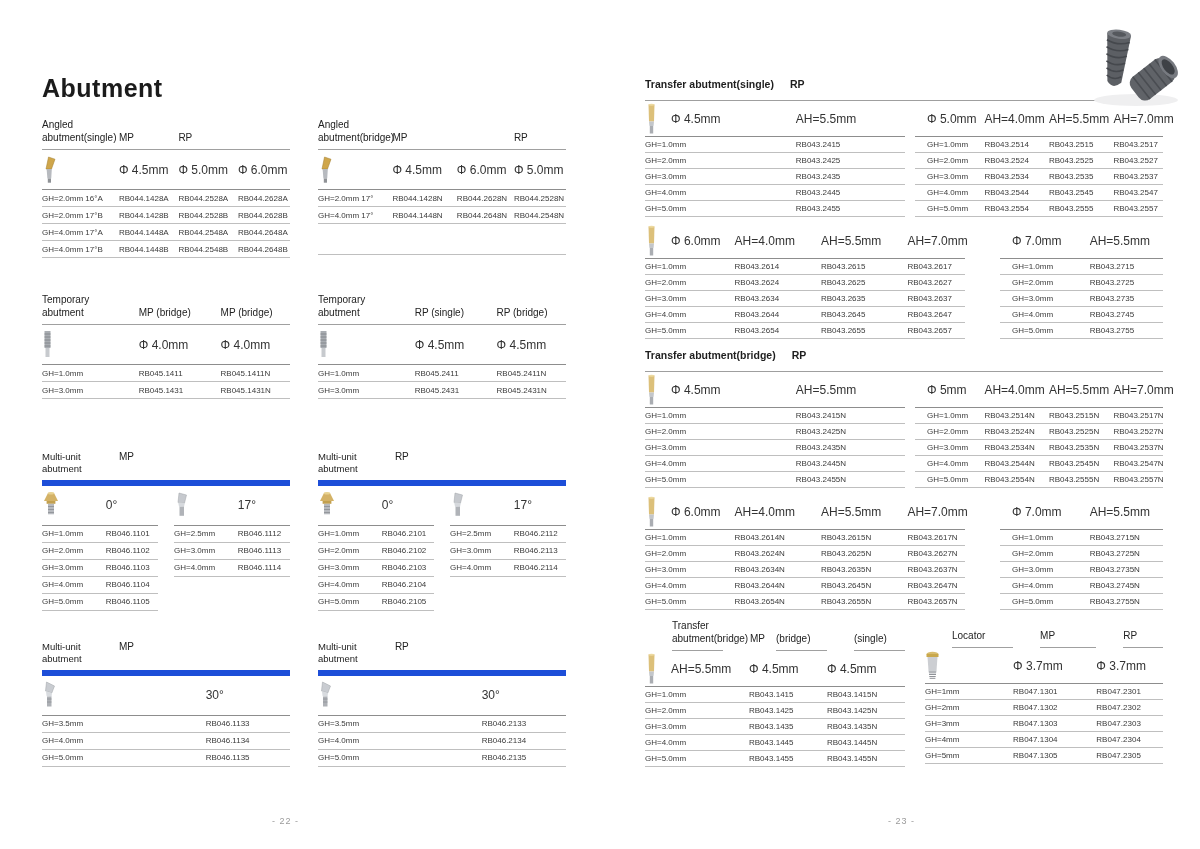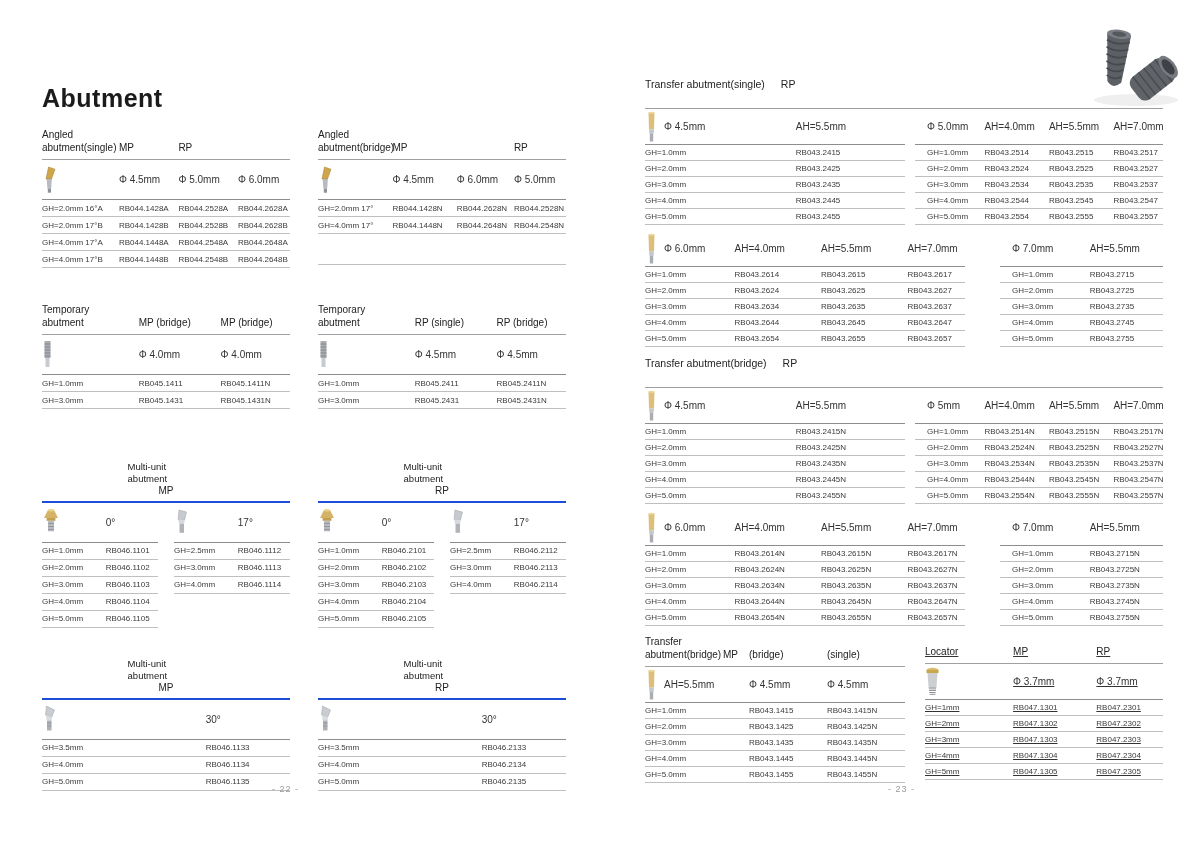--- a/index.html
+++ b/index.html
@@ -1,58 +1,58 @@
 <!DOCTYPE html>
 <html><head>
 <meta charset="utf-8">
 <style>
   * { margin:0; padding:0; box-sizing:border-box; }
   html,body { background:#ffffff; }
   body { width:1200px; height:849px; font-family:"Liberation Sans", sans-serif; color:#333; }
   .canvas { position:relative; width:1200px; height:849px; background:#fff; overflow:hidden; }
 
-  .page-left  { position:absolute; left:42px;  top:66px; width:524px; }
+  .page-left  { position:absolute; left:42px;  top:56px; width:524px; }
   .page-right { position:absolute; left:645px; top:78px; width:518px; }
 
   .title { font-size:25px; font-weight:bold; color:#1b1b1b; letter-spacing:.5px; margin-top:18px; margin-bottom:16px; }
 
   .grid2 { display:flex; justify-content:space-between; }
   .col { width:248px; }
   .row2 { margin-top:36px; }
   .row3 { margin-top:52px; }
   .row4 { margin-top:30px; }
 
   .tbl { display:grid; width:100%; }
   .cell { display:flex; align-items:center; overflow:visible; }
   .cell.th { border-bottom:1px solid #a0a0a0; align-items:flex-end; padding-bottom:5px;
              min-height:30px; font-size:10px; color:#222; white-space:pre-line; line-height:1.25; }
   .cell.th.lbl { font-size:10px; }
-  .cell.spec { border-bottom:1.5px solid #8d8d8d; min-height:40px; font-size:10px; color:#333; gap:6px; white-space:nowrap; }
+  .cell.spec { border-bottom:1.5px solid #8d8d8d; min-height:40px; font-size:12px; color:#333; gap:13px; white-space:nowrap; }
   .cell.td { border-bottom:1px solid #bfbfbf; min-height:17px; font-size:8px; color:#3a3a3a; white-space:nowrap; }
   .cell.td.spacer { min-height:31px; }
   .tbl.indent .cell.first { padding-left:12px; }
   .icon { display:inline-flex; align-items:flex-end; }
 
-  .sec-head { display:flex; align-items:center; border-bottom:2px solid #1d4ed8; padding-bottom:5px; min-height:30px;flex-direction:column; }
+  .sec-head { display:flex; align-items:flex-start; border-bottom:6px solid #1d4ed8; padding-bottom:5px; min-height:30px; }
   .sec-head .lbl { width:31%; font-size:9.5px; color:#222; white-space:pre-line; line-height:1.25; }
   .sec-head .grp { font-size:10px; color:#222; }
   .subrow { display:flex; gap:16px; align-items:flex-start; }
   .sub { flex:1; }
 
   .sect-head { display:flex; align-items:baseline; gap:16px; border-bottom:1px solid #9f9f9f;
-               padding-bottom:18px; font-size:10.5px; color:#1e1e1e; }
+               padding-bottom:10px; font-size:10.5px; color:#1e1e1e;font-weight:bold; }
   .trow { display:flex; justify-content:space-between; align-items:flex-start; }
   .mt6 { margin-top:6px; } .mt10 { margin-top:10px; }
   .tw260{width:260px;} .tw248{width:248px;} .tw320{width:320px;} .tw163{width:163px;} .tw238{width:238px;}
   .page-right .cell.td { min-height:16px; }
   .page-right .cell.spec { min-height:36px; }
-  .page-right .cell.th { min-height:28px; }
+  .page-right .cell.th { min-height:28px;margin-left:27px; }
 
   .implant { position:absolute; left:1088px; top:20px; width:96px; height:90px; }
-  .pagenum { position:absolute; top:784px; font-size:9px; color:#9b9b9b; letter-spacing:1px; }
+  .pagenum { position:absolute; top:816px; font-size:9px; color:#9b9b9b; letter-spacing:1px; }
   .pn-left { left:272px; } .pn-right { left:888px; }
 </style>
 </head>
 <body>
 
 <div class="canvas">
 
   <div class="page-left">
     <div class="title">Abutment</div>
 
@@ -633,21 +633,21 @@
             <div class="cell td"></div>
             <div class="cell td">RB043.1445</div>
             <div class="cell td">RB043.1445N</div>
             <div class="cell td first">GH=5.0mm</div>
             <div class="cell td"></div>
             <div class="cell td">RB043.1455</div>
             <div class="cell td">RB043.1455N</div>
           </div>
         </div>
       <div class="tw238">
-          <div class="tbl" style="grid-template-columns: 37% 35% 28%; text-decoration: underline;">
+          <div class="tbl" style="grid-template-columns: 37% 35% 28%;">
             <div class="cell th lbl first">Locator</div>
             <div class="cell th">MP</div>
             <div class="cell th">RP</div>
             <div class="cell spec first">
               <span class="icon">
                 <svg width="15" height="29" viewBox="0 0 15 29">
                   <ellipse cx="7.5" cy="3" rx="6" ry="2.2" fill="#d8bc6e"></ellipse>
                   <rect x="1.5" y="3" width="12" height="3" fill="#c9a84c"></rect>
                   <path d="M2.5 6 L12.5 6 L11.5 19.5 L3.5 19.5 Z" fill="#ccced2"></path>
                   <path d="M3.5 19.5 h8 l-0.5 3 h-7 Z" fill="#b4b7bb"></path>

